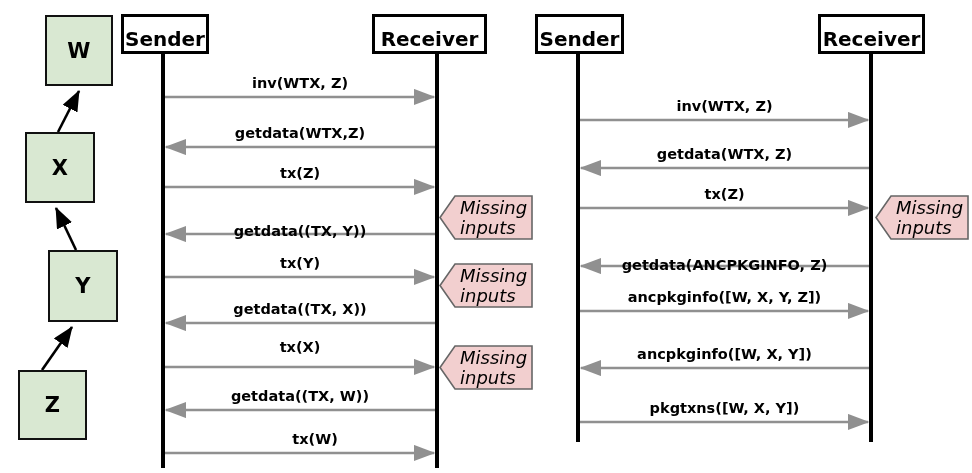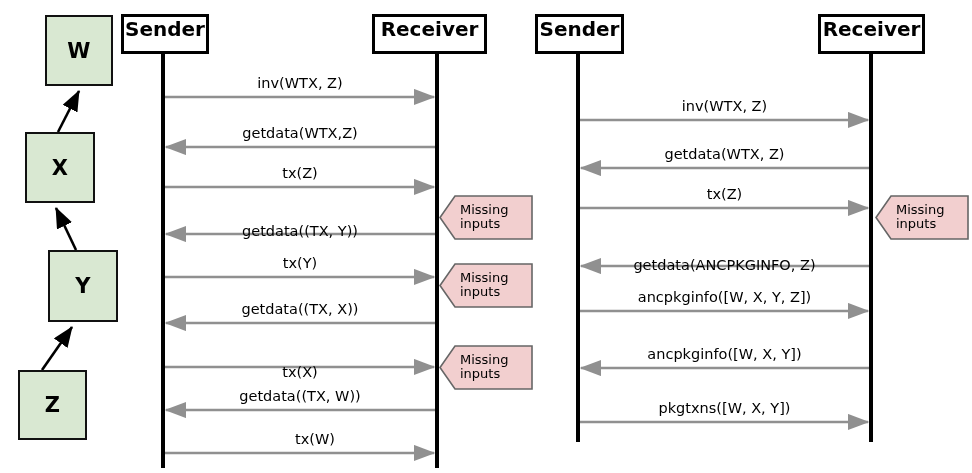--- a/index.html
+++ b/index.html
@@ -39,21 +39,21 @@
     height: 473px;
     pointer-events: none;
   }
   
   .actor-box {
     position: absolute;
     box-sizing: border-box;
     background: #ffffff;
     border: 3.5px solid #000000;
     display: flex;
-    align-items: flex-start;
+    align-items: flex-end;
     justify-content: center;
     font-weight: bold;
     font-size: 20px;
     color: #000000;
     white-space: nowrap;
   }
   .lifeline {
     position: absolute;
     width: 4px;
     background: #000000;
@@ -61,44 +61,45 @@
   
   .msg-label {
     position: absolute;
     font-size: 14.5px;
     color: #000000;
     white-space: nowrap;
     text-align: center;
     line-height: 1;
   }
   .msg-label .fn {
-    font-weight: normal;
+    font-weight: bold;
   }
   .msg-label .args {
-    font-weight: normal;
+    font-weight: bold;
   }
   .arrow-svg {
     position: absolute;
     overflow: visible;
     pointer-events: none;
   }
   
   .callout {
     position: absolute;
     box-sizing: border-box;
   }
   .callout .callout-text {
     position: absolute;
     left: 21px;
     top: 50%;
     transform: translateY(-50%);
-    font-size: 13px;
+    font-size: 18px;
     line-height: 1.12;
     color: #000000;
     white-space: pre-line;
+    font-style: italic;
   }
 </style>
 </head>
 <body>
 
 <div id="canvas">
 
   <svg class="dag-svg">
     <defs>
       <marker id="dagArrow" markerWidth="9" markerHeight="9" refX="7.6" refY="3.2" orient="auto" markerUnits="strokeWidth">
@@ -165,21 +166,21 @@
         <div class="actor-box" style="left: 372px; top: 14px; width: 115px; height: 40px;">
           <span>Receiver</span>
         </div>
         <div class="lifeline" style="left: 435px; top: 54px; height: 414px; background: rgb(0, 0, 0);"></div>
         <div class="msg-label" style="left: 163px; width: 274px; top: 76px;"><span class="fn">inv</span><span class="args">(WTX, Z)</span></div>
         <div class="msg-label" style="left: 163px; width: 274px; top: 126px;"><span class="fn">getdata</span><span class="args">(WTX,Z)</span></div>
         <div class="msg-label" style="left: 163px; width: 274px; top: 166px;"><span class="fn">tx</span><span class="args">(Z)</span></div>
         <div class="msg-label" style="left: 163px; width: 274px; top: 224px;"><span class="fn">getdata</span><span class="args">((TX, Y))</span></div>
         <div class="msg-label" style="left: 163px; width: 274px; top: 256px;"><span class="fn">tx</span><span class="args">(Y)</span></div>
         <div class="msg-label" style="left: 163px; width: 274px; top: 302px; text-align: center;"><span class="fn">getdata</span><span class="args">((TX, X))</span></div>
-        <div class="msg-label" style="left: 163px; width: 274px; top: 365px;"><span class="fn">tx</span><span class="args">(X)</span></div>
+        <div class="msg-label" style="left: 163px; width: 274px; top: 340px;"><span class="fn">tx</span><span class="args">(X)</span></div>
         <div class="msg-label" style="left: 163px; width: 274px; top: 389px; text-align: center;"><span class="fn">getdata</span><span class="args">((TX, W))</span></div>
         <div class="msg-label" style="left: 178px; width: 274px; top: 432px;"><span class="fn">tx</span><span class="args">(W)</span></div>
         <div class="callout" style="left: 439px; top: 195px; width: 94px; height: 45px;">
           <svg width="94" height="45" viewBox="0 0 94 45" style="position: absolute; left: 0px; top: 0px;">
             <path d="M16,1 L93,1 L93,44 L16,44 L1,22.5 Z" fill="#f2cfcf" stroke="#666666" stroke-width="1.6"></path>
           </svg>
           <div class="callout-text">Missing
 inputs</div>
         </div>
         <div class="callout" style="left: 439px; top: 263px; width: 94px; height: 45px;">

